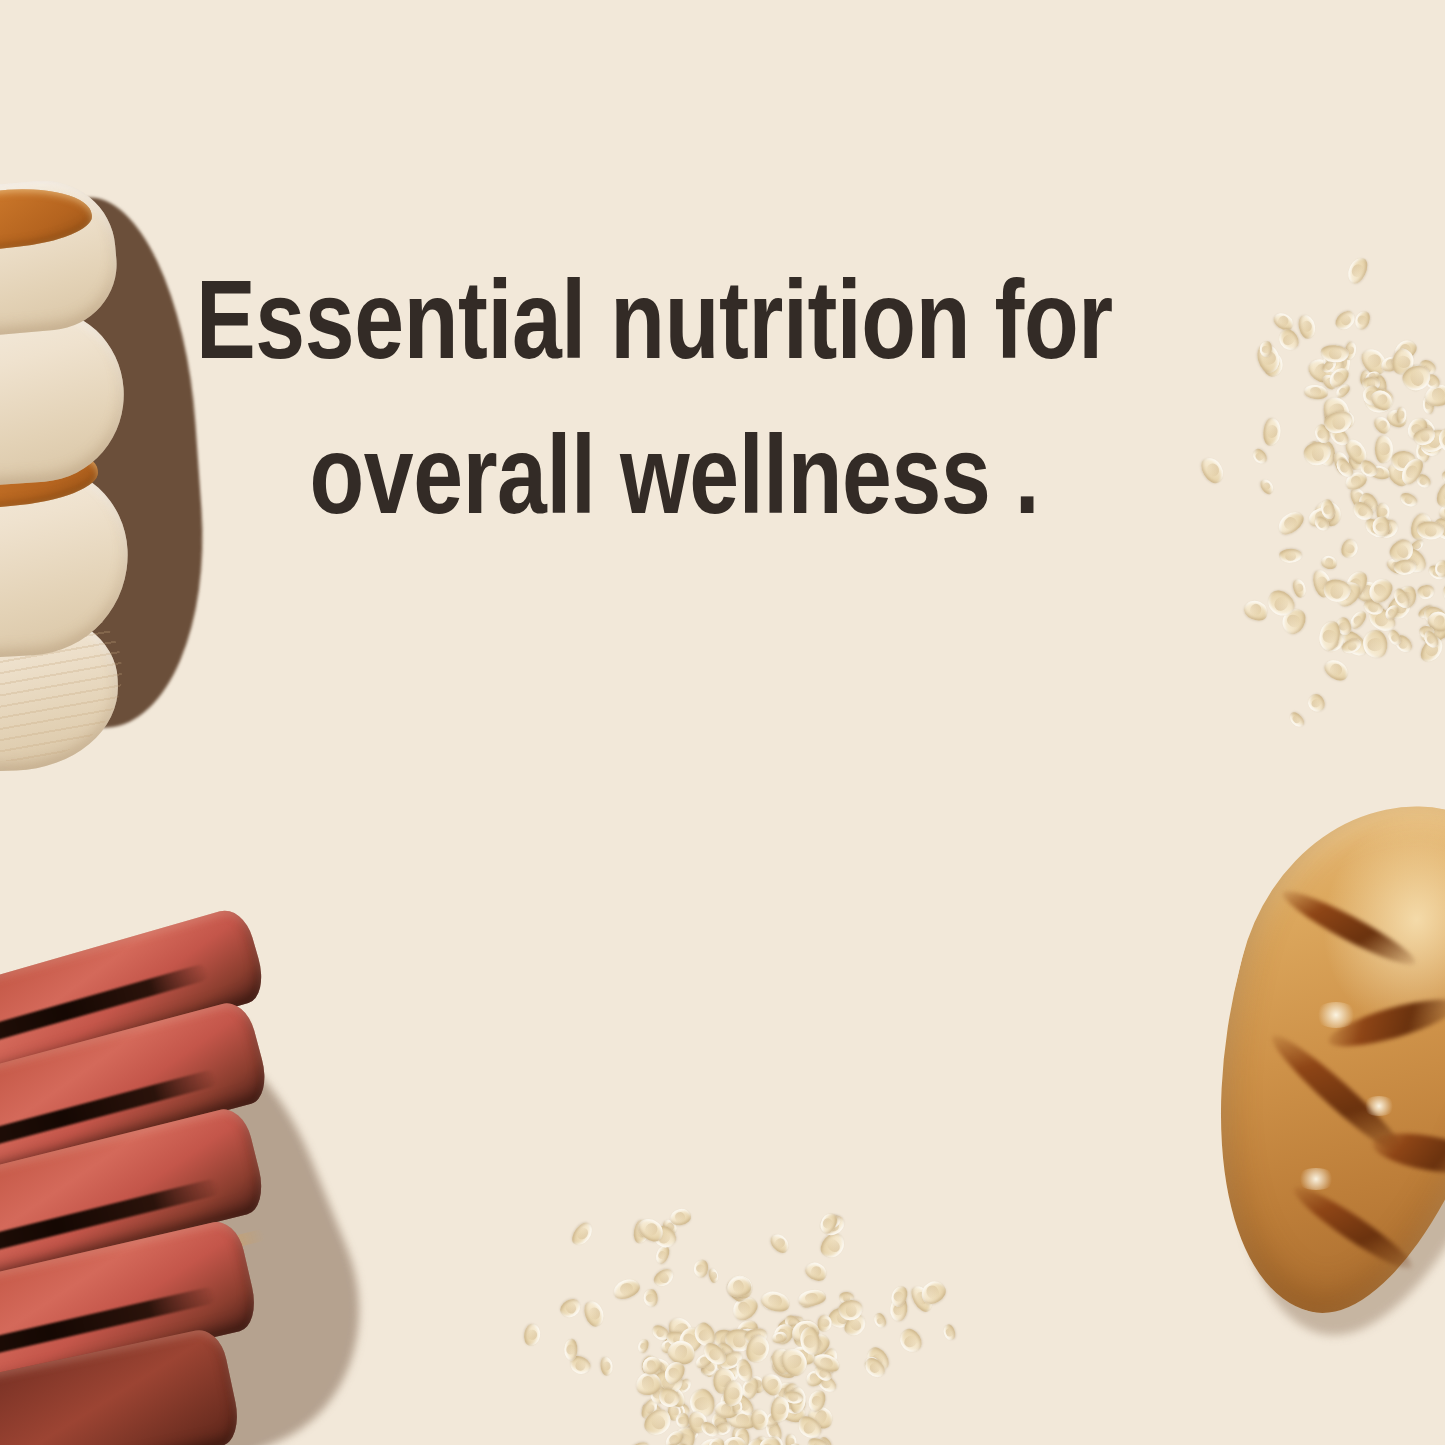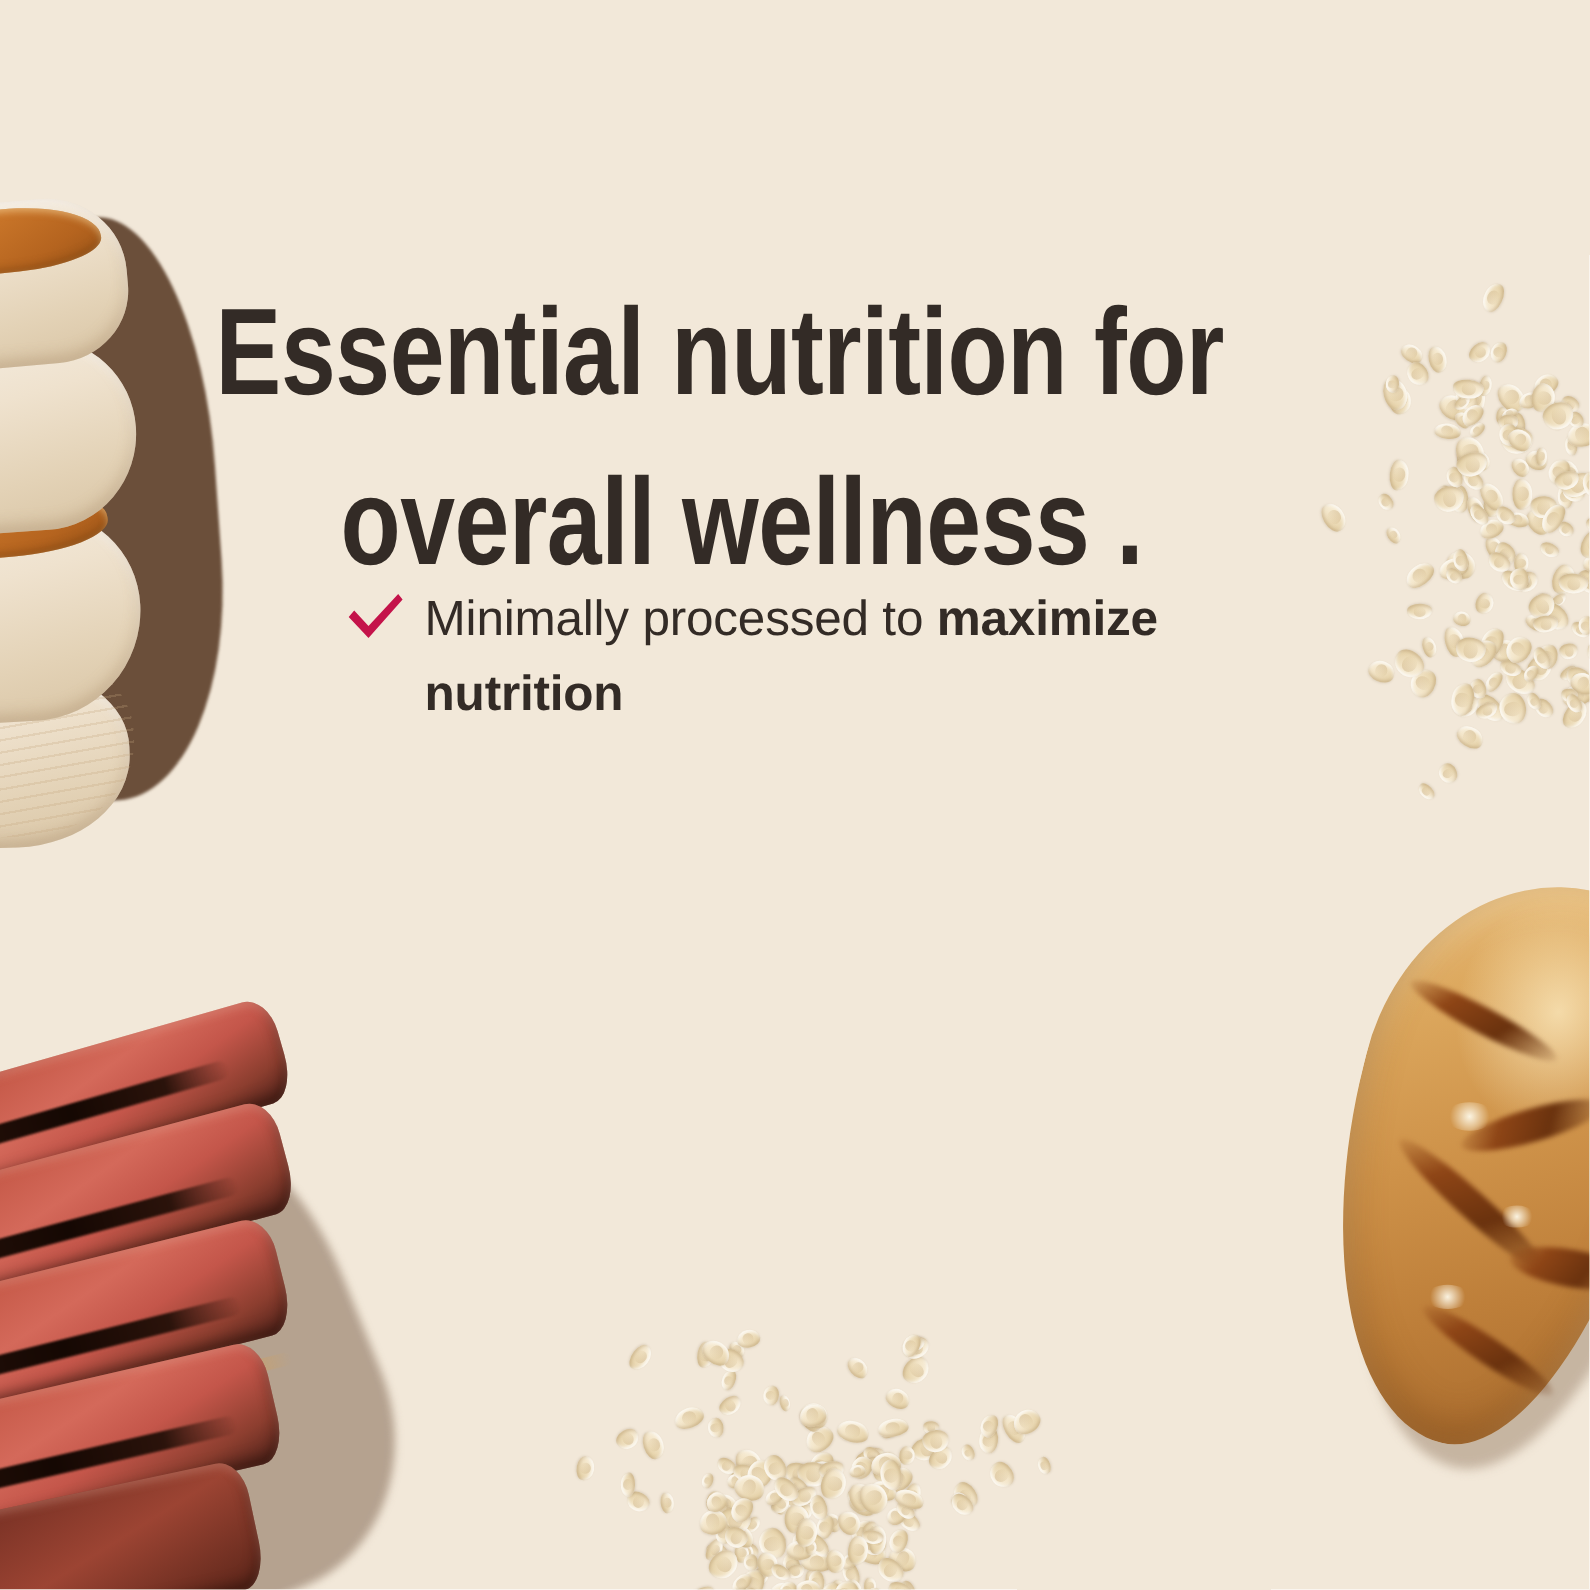--- a/index.html
+++ b/index.html
@@ -583,22 +583,16 @@
 
   <h1 class="headline">
     <span class="hl-line l1">Essential nutrition for</span>
     <span class="hl-line l2">overall wellness .</span>
   </h1>
 
   <div class="bullets">
 
 
 
-    <div class="bullet">
-      <svg class="check-icon" viewBox="0 0 54 50">
-        <path d="M3 25 L8 19 L21 33 L48 4 L52 9 L21 44 Z" fill="#C4134A"></path>
-      </svg>
-      <span>Minimally processed to </span><b>maximize nutrition</b><span></span>
-    </div>
 
   </div>
 
 </div>
 
 </body></html>

